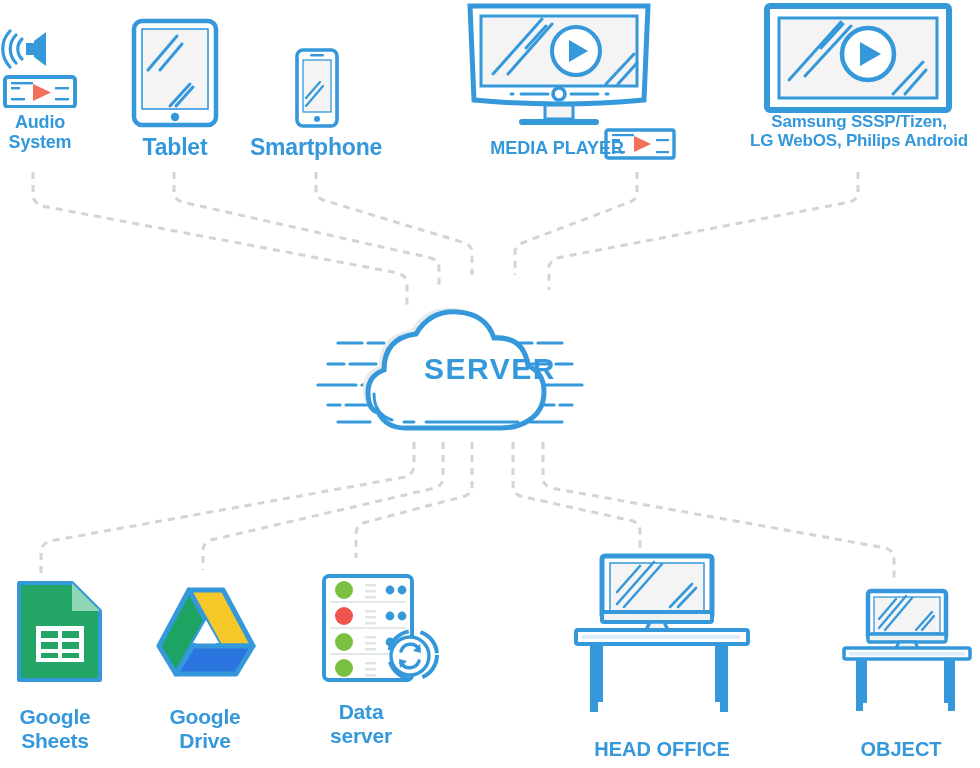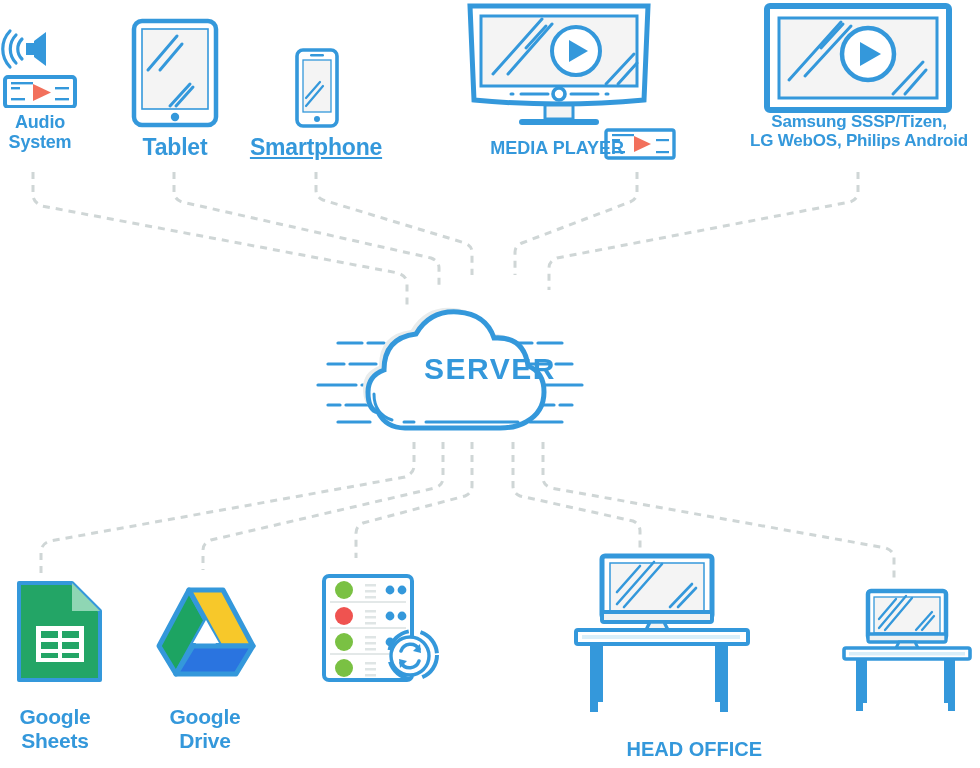--- a/index.html
+++ b/index.html
@@ -19,21 +19,21 @@
     line-height:1.12;
     letter-spacing:-0.2px;
     white-space:pre-line;
     user-select:none;
   }
   .lbl-18{font-size:18px;}
   .lbl-17{font-size:17px;}
   .lbl-19{font-size:23px;}
   .lbl-20{font-size:20px;}
   .lbl-21{font-size:21px;}
-  .cap-up{text-transform:uppercase;letter-spacing:0px;text-align:right;}
+  .cap-up{text-transform:uppercase;letter-spacing:0px;}
   .server-text{
     position:absolute;
     color:#3498db;
     font-weight:bold;
     font-size:30px;
     letter-spacing:1.5px;
     left:0;top:352px;width:980px;text-align:center;
     user-select:none;
   }
 </style>
@@ -105,21 +105,21 @@
       <rect x="4" y="2" width="40" height="76" rx="6" fill="#ffffff" stroke="#3498db" stroke-width="3.6"></rect>
       <rect x="10" y="12" width="28" height="52" fill="#f4f4f4" stroke="#3498db" stroke-width="1.3"></rect>
       <g stroke="#3498db" stroke-width="2.2" stroke-linecap="round" fill="none">
         <path d="M13,58 L30,38"></path>
         <path d="M13,50 L27,34"></path>
       </g>
       <rect x="17" y="6" width="14" height="2.4" rx="1.2" fill="#3498db"></rect>
       <circle cx="24" cy="71" r="3" fill="#3498db"></circle>
     </svg>
   </div>
-  <div class="label lbl-19" style="left:246px;top:135px;width:140px;text-decoration:underline;">Smartphone</div>
+  <div class="label lbl-19" style="left:246px;top:135px;width:140px;">Smartphone</div>
 
   <div class="node" style="left:466px;top:2px;">
     <svg width="186" height="126" viewBox="0 0 186 126">
 
       <path d="M4,4 L182,4 L178,98 Q93,106 8,98 Z" fill="#ffffff" stroke="#3498db" stroke-width="5"></path>
       <rect x="15" y="14" width="156" height="70" fill="#f4f4f4" stroke="#3498db" stroke-width="3"></rect>
       <g stroke="#3498db" stroke-width="3" stroke-linecap="round" fill="none">
         <path d="M27,72 L76,17"></path>
         <path d="M42,72 L86,22"></path>
         <path d="M60,46 L80,24"></path>
@@ -290,20 +290,22 @@
         <circle cx="90" cy="84" r="19" fill="#ffffff" stroke="#3498db" stroke-width="3.4"></circle>
         <g fill="none" stroke="#3498db" stroke-width="3.6" stroke-linecap="round">
           <path d="M81,79 A10,10 0 0 1 99,77"></path>
           <path d="M99,89 A10,10 0 0 1 81,91"></path>
         </g>
         <path d="M100,72 L101,81 L93,79 Z" fill="#3498db"></path>
         <path d="M80,96 L79,87 L87,89 Z" fill="#3498db"></path>
       </g>
     </svg>
   </div>
+  <div class="label lbl-21" style="left:306px;top:700px;width:110px;">Data
+server</div>
 
   <div class="node" style="left:562px;top:552px;">
     <svg width="200" height="180" viewBox="0 0 200 180">
 
       <rect x="40" y="4" width="110" height="62" rx="3" fill="#ffffff" stroke="#3498db" stroke-width="5"></rect>
       <rect x="48" y="11" width="94" height="48" fill="#f4f4f4" stroke="#3498db" stroke-width="1.5"></rect>
       <g stroke="#3498db" stroke-width="2.6" stroke-linecap="round" fill="none">
         <path d="M55,52 L92,10"></path>
         <path d="M62,55 L100,12"></path>
         <path d="M55,40 L78,14"></path>
@@ -339,14 +341,15 @@
       <rect x="32" y="46" width="78" height="8" rx="2" fill="#eef2f3" stroke="#3498db" stroke-width="3.4"></rect>
       <path d="M63,54 L79,54 L83,62 L59,62 Z" fill="#f4f4f4" stroke="#3498db" stroke-width="3"></path>
       <rect x="8" y="60" width="126" height="11" rx="2" fill="#ffffff" stroke="#3498db" stroke-width="3.6"></rect>
       <rect x="13" y="64" width="116" height="3.5" fill="#d9eef9"></rect>
       <rect x="20" y="71" width="7" height="52" fill="#3498db"></rect>
       <rect x="27" y="71" width="4" height="44" fill="#3498db"></rect>
       <rect x="112" y="71" width="7" height="52" fill="#3498db"></rect>
       <rect x="108" y="71" width="4" height="44" fill="#3498db"></rect>
     </svg>
   </div>
+  <div class="label lbl-20 cap-up" style="left:826px;top:738px;width:150px;">OBJECT</div>
 
 </div>
 
 </body></html>

